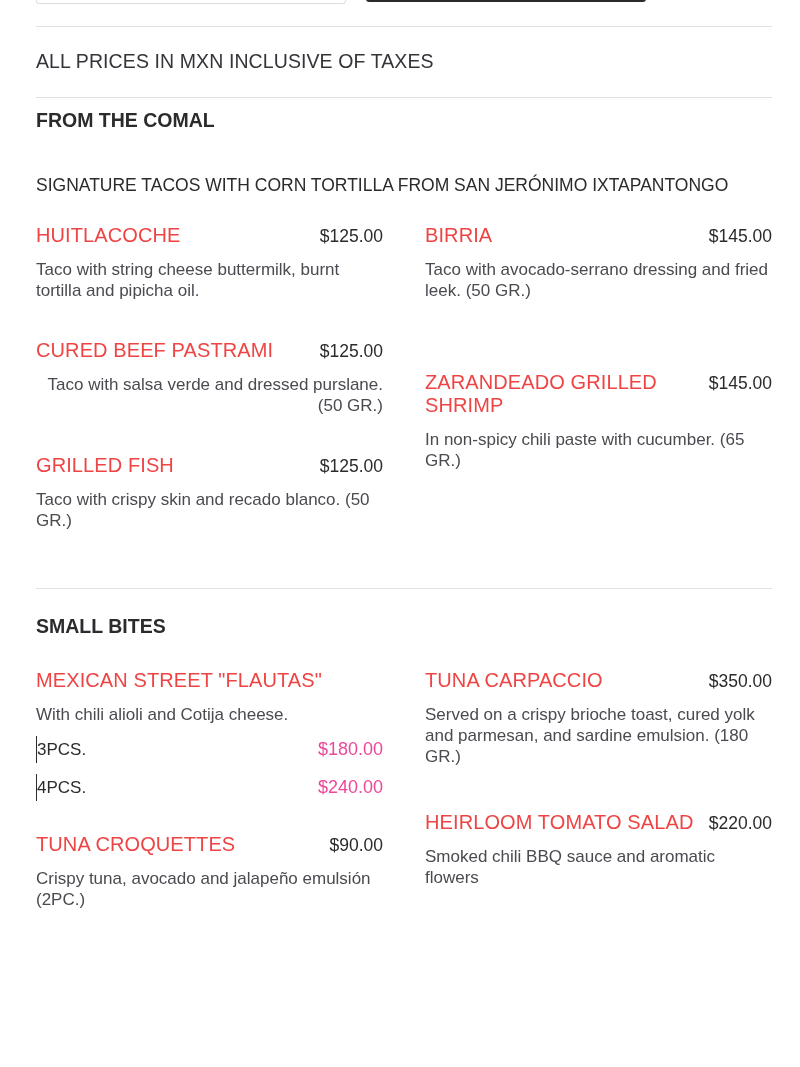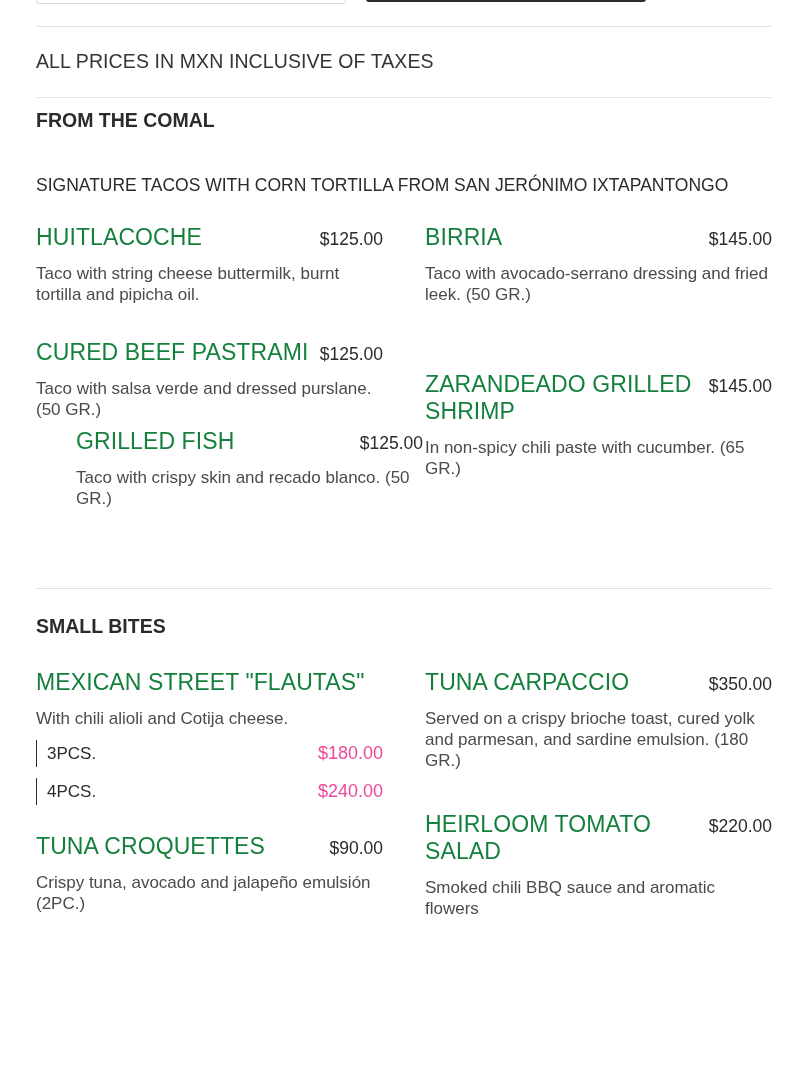--- a/index.html
+++ b/index.html
@@ -22,26 +22,26 @@
     color: #34343a; font-weight: normal;
   }
   .section-title {
     position: absolute; left: 36px; font-size: 19.5px; font-weight: bold; color: #2b2b2e;
   }
   .section-subtitle {
     position: absolute; left: 36px; font-size: 17.5px; color: #2b2b2e;
   }
   .item { position: absolute; width: 347px; }
   .item-head { display: flex; justify-content: space-between; align-items: baseline; }
-  .item-name { font-size: 23px; color: #15803d; letter-spacing: 0.1px; }
+  .item-name { font-size: 20px; color: #ef4444; letter-spacing: 0.1px; }
   .item-price { font-size: 17.5px; color: #2b2b2e; }
   .item-desc { margin-top: 12px; font-size: 17px; line-height: 21px; color: #4a4a50; }
   .variant {
     display: flex; justify-content: space-between; align-items: center;
-    border-left: 1px solid #2b2b2e; padding-left: 10px; height: 27px; margin-top: 11px;
+    border-left: 1px solid #2b2b2e; height: 27px; margin-top: 11px;
   }
   .variant-label { font-size: 17px; color: #2b2b2e; }
   .variant-price { font-size: 18px; color: #ec4899; margin-left: 31px; }
 </style>
 </head>
 <body>
 
 <div class="top-controls">
   <div class="top-field"></div>
   <div class="top-button"></div>
@@ -63,37 +63,37 @@
 </div>
 
 <div class="item" style="left:425px; top:224px;">
   <div class="item-head">
     <span class="item-name">BIRRIA</span>
     <span class="item-price">$145.00</span>
   </div>
   <div class="item-desc">Taco with avocado-serrano dressing and fried leek. (50 GR.)</div>
 </div>
 
-<div class="item" style="left:36px; top:339px;">
+<div class="item" style="left:36px; top:339px;text-align:right;">
   <div class="item-head">
     <span class="item-name">CURED BEEF PASTRAMI</span>
     <span class="item-price">$125.00</span>
   </div>
   <div class="item-desc">Taco with salsa verde and dressed purslane. (50 GR.)</div>
 </div>
 
 <div class="item" style="left:425px; top:339px;margin-top:32px;">
   <div class="item-head">
     <span class="item-name">ZARANDEADO GRILLED SHRIMP</span>
     <span class="item-price">$145.00</span>
   </div>
   <div class="item-desc">In non-spicy chili paste with cucumber. (65 GR.)</div>
 </div>
 
-<div class="item" style="left:36px; top:428px;margin-left:40px;">
+<div class="item" style="left:36px; top:454px;">
   <div class="item-head">
     <span class="item-name">GRILLED FISH</span>
     <span class="item-price">$125.00</span>
   </div>
   <div class="item-desc">Taco with crispy skin and recado blanco. (50 GR.)</div>
 </div>
 
 <div class="divider" style="top:588px;"></div>
 
 <div class="section-title" style="top:615px;">SMALL BITES</div>

